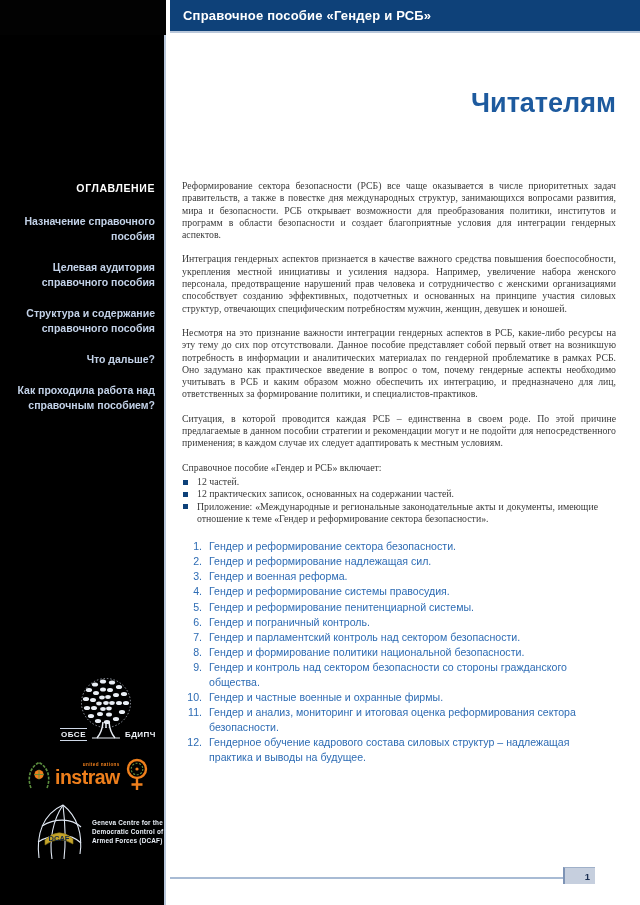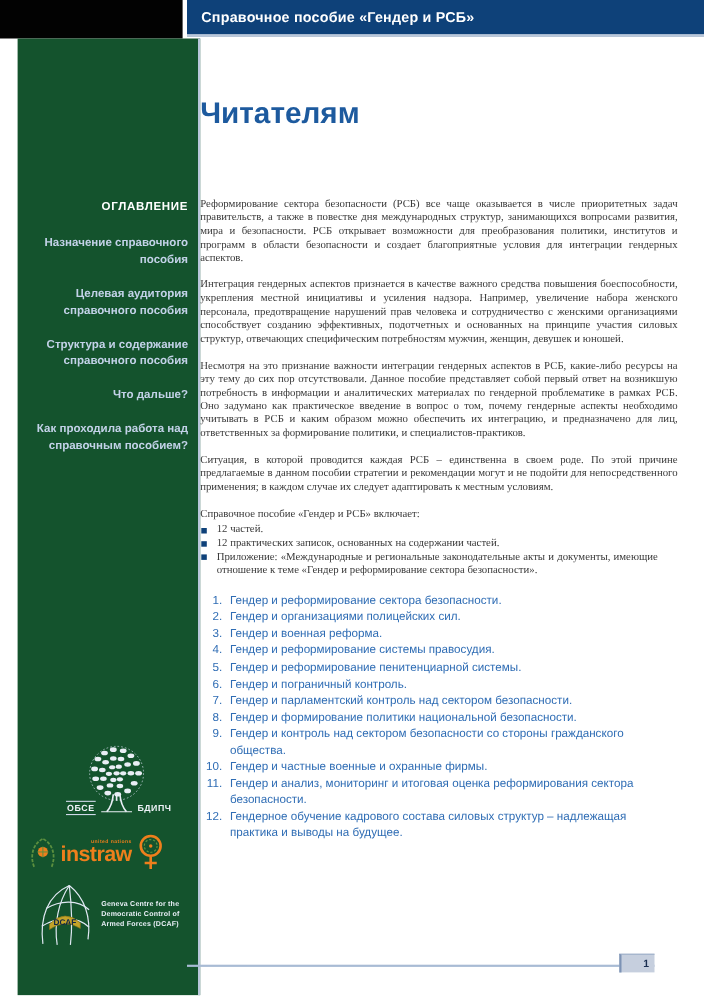--- a/index.html
+++ b/index.html
@@ -8,33 +8,33 @@
 
   
   .corner-block{position:absolute;left:0;top:0;width:166px;height:35px;background:#020202;}
 
   
   .titlebar{position:absolute;left:170px;top:0;width:470px;height:33px;background:#0e4179;
             border-bottom:2px solid #b9c7da;display:flex;align-items:center;box-sizing:border-box;}
   .titlebar .t{color:#ffffff;font-weight:bold;font-size:13px;padding-left:13px;letter-spacing:.2px;}
 
   
-  .sidebar{position:absolute;left:16px;top:35px;width:164px;height:870px;background:#14532d;
+  .sidebar{position:absolute;left:0;top:35px;width:164px;height:870px;background:#000000;
            border-right:2px solid #b9c7da;box-sizing:content-box;}
   .toc-header{margin-top:147px;text-align:right;padding-right:9px;color:#ffffff;
               font-weight:bold;font-size:10.5px;letter-spacing:.6px;}
   .nav-item{display:block;margin-top:16px;text-align:right;padding-right:9px;color:#c3d2e8;
             font-weight:bold;font-size:10.5px;line-height:15px;text-decoration:none;}
   .nav-item.first{margin-top:20px;}
 
   
   .content{position:absolute;left:170px;top:35px;width:470px;box-sizing:border-box;
            padding:0 24px 0 12px;}
   h1.doc-title{margin:53px 0 0 0;font-size:27px;color:#1d5a9e;font-weight:bold;
-               font-family:"Liberation Sans",sans-serif;}
+               font-family:"Liberation Sans",sans-serif;text-align:right;}
   .body-text p{margin:12px 0 0 0;font-family:"Liberation Serif",serif;font-size:9.8px;
                line-height:12.3px;color:#3a3a3a;text-align:justify;}
   .body-text p.first{margin-top:61px;}
   ul.includes{margin:2px 18px 0 0;padding:0;list-style:none;}
   ul.includes li{position:relative;padding-left:15px;margin:0;font-family:"Liberation Serif",serif;
                  font-size:9.8px;line-height:12.3px;color:#3a3a3a;text-align:justify;}
   ul.includes li::before{content:"";position:absolute;left:1px;top:3.6px;width:5px;height:5px;
                  background:#0e4179;}
   p.topics-intro{margin-top:14px !important;}
   ol.topics{margin:14px 0 0 0;padding:0;list-style:none;counter-reset:t;}
@@ -183,21 +183,21 @@
       <p>Ситуация, в которой проводится каждая РСБ – единственна в своем роде. По этой причине предлагаемые в данном пособии стратегии и рекомендации могут и не подойти для непосредственного применения; в каждом случае их следует адаптировать к местным условиям.</p>
       <p>Справочное пособие «Гендер и РСБ» включает:</p>
       <ul class="includes">
         <li>12 частей.</li>
         <li>12 практических записок, основанных на содержании частей.</li>
         <li>Приложение: «Международные и региональные законодательные акты и документы, имеющие отношение к теме «Гендер и реформирование сектора безопасности».</li>
       </ul>
     </div>
     <ol class="topics">
       <li>Гендер и реформирование сектора безопасности.</li>
-      <li>Гендер и организациями полицейских сил.</li>
+      <li>Гендер и реформирование надлежащая сил.</li>
       <li>Гендер и военная реформа.</li>
       <li>Гендер и реформирование системы правосудия.</li>
       <li>Гендер и реформирование пенитенциарной системы.</li>
       <li>Гендер и пограничный контроль.</li>
       <li>Гендер и парламентский контроль над сектором безопасности.</li>
       <li>Гендер и формирование политики национальной безопасности.</li>
       <li>Гендер и контроль над сектором безопасности со стороны гражданского общества.</li>
       <li>Гендер и частные военные и охранные фирмы.</li>
       <li>Гендер и анализ, мониторинг и итоговая оценка реформирования сектора безопасности.</li>
       <li>Гендерное обучение кадрового состава силовых структур – надлежащая практика и выводы на будущее.</li>

